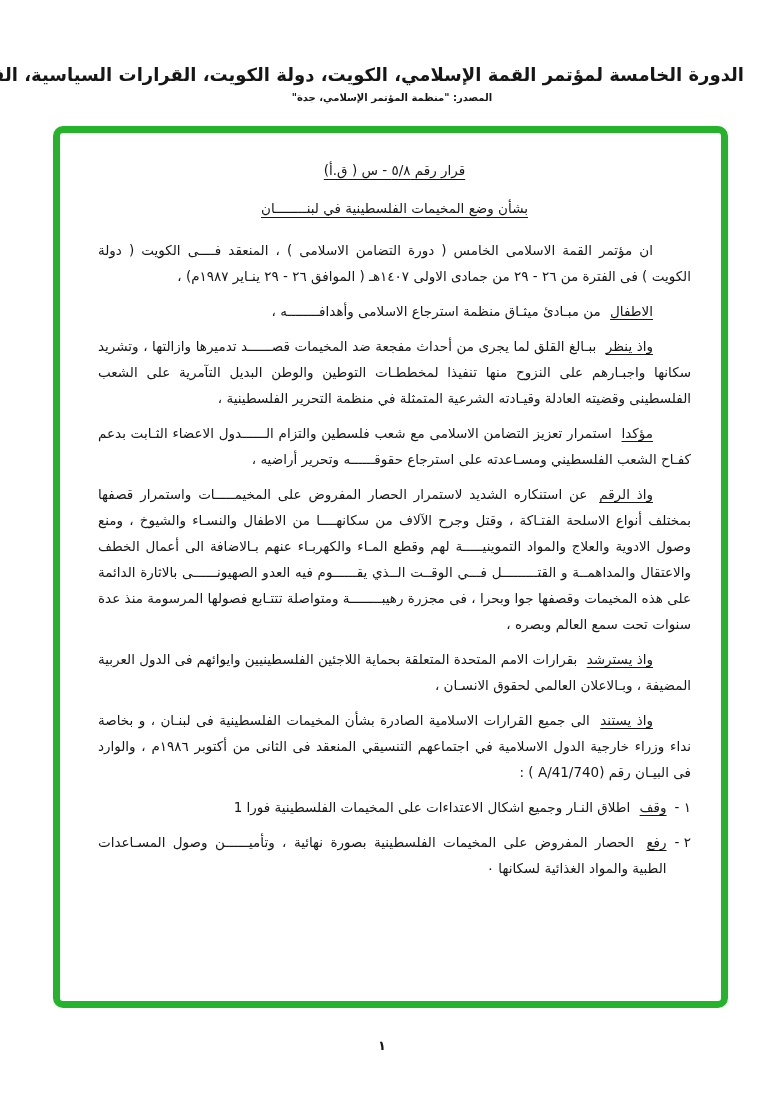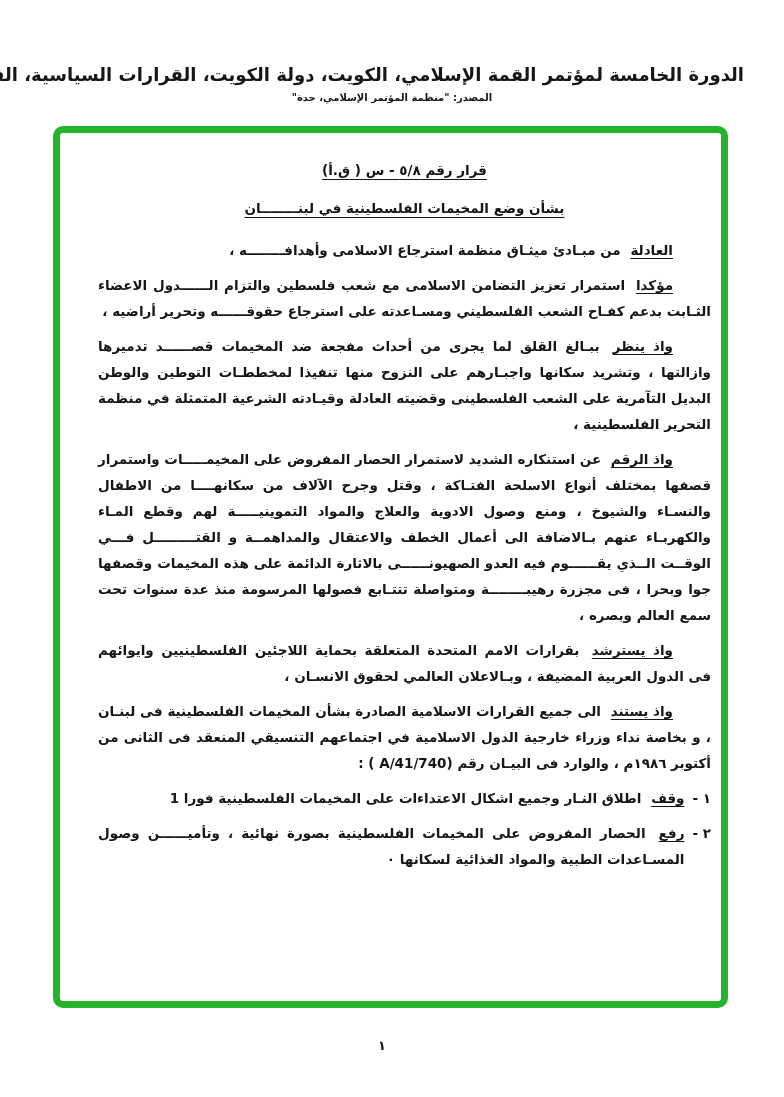--- a/index.html
+++ b/index.html
@@ -34,23 +34,23 @@
   .highlight-box {
     position: absolute;
     left: 53px; top: 126px;
     width: 675px; height: 882px;
     border: 7px solid #25b32c;
     border-radius: 10px;
     background: #ffffff;
     overflow: hidden;
   }
   .doc-content {
-    padding: 24px 10px 0 38px;
+    padding: 24px 30px 0 38px;
     font-size: 13.5px;
-    font-weight: bold;
+    font-weight: normal;
     line-height: 26px;
   }
 
   
   .doc-title { text-align: center; }
   .doc-title .u-line { text-decoration: underline; text-underline-offset: 4px; }
   .doc-title.second { margin-top: 12px; margin-bottom: 16px; }
 
   
   .para {
@@ -99,34 +99,37 @@
 <div class="highlight-box">
   <div class="doc-content rtl">
 
     <div class="doc-title">
       <span class="u-line">قرار رقم ٥/٨ - س ( ق.أ)</span>
     </div>
     <div class="doc-title second">
       <span class="u-line">بشأن وضع  المخيمات الفلسطينية  في لبنــــــــان</span>
     </div>
 
+    <p class="para">
+      <span>ان مؤتمر القمة الاسلامى الخامس ( دورة التضامن الاسلامى ) ، المنعقد فــــى الكويت ( دولة الكويت ) فى الفترة من ٢٦ - ٢٩ من جمادى الاولى ١٤٠٧هـ ( الموافق ٢٦ - ٢٩ ينـاير ١٩٨٧م) ،</span>
+    </p>
 
     <p class="para">
-      <span class="lead-word">العادلة</span>
+      <span class="lead-word">الاطفال</span>
       <span>من مبـادئ ميثـاق منظمة استرجاع الاسلامى وأهدافــــــــه ،</span>
+    </p>
+
+    <p class="para">
+      <span class="lead-word">واذ ينظر</span>
+      <span>ببـالغ القلق لما يجرى من أحداث مفجعة ضد المخيمات قصــــــد تدميرها وازالتها ، وتشريد سكانها واجبـارهم على النزوح منها تنفيذا لمخططـات التوطين والوطن البديل التآمرية على الشعب الفلسطينى وقضيته العادلة وقيـادته الشرعية المتمثلة في منظمة التحرير الفلسطينية ،</span>
     </p>
 
     <p class="para">
       <span class="lead-word">مؤكدا</span>
       <span>استمرار تعزيز التضامن الاسلامى مع شعب فلسطين والتزام الــــــدول الاعضاء الثـابت بدعم كفـاح الشعب الفلسطيني ومسـاعدته على استرجاع حقوقــــــه وتحرير أراضيه ،</span>
-    </p>
-
-    <p class="para">
-      <span class="lead-word">واذ ينظر</span>
-      <span>ببـالغ القلق لما يجرى من أحداث مفجعة ضد المخيمات قصــــــد تدميرها وازالتها ، وتشريد سكانها واجبـارهم على النزوح منها تنفيذا لمخططـات التوطين والوطن البديل التآمرية على الشعب الفلسطينى وقضيته العادلة وقيـادته الشرعية المتمثلة في منظمة التحرير الفلسطينية ،</span>
     </p>
 
     <p class="para">
       <span class="lead-word">واذ الرقم</span>
       <span>عن استنكاره الشديد لاستمرار الحصار المفروض على المخيمـــــات واستمرار قصفها بمختلف أنواع الاسلحة الفتـاكة ، وقتل وجرح الآلاف من سكانهــــا من الاطفال والنسـاء والشيوخ ، ومنع وصول الادوية والعلاج والمواد التموينيـــــة لهم وقطع المـاء والكهربـاء عنهم بـالاضافة الى أعمال الخطف والاعتقال والمداهمــة و القتـــــــــل فـــي الوقــت الــذي يقــــــوم فيه العدو الصهيونــــــى بالاثارة الدائمة على هذه المخيمات وقصفها جوا وبحرا ، فى مجزرة رهيبــــــــة ومتواصلة تتتـابع فصولها المرسومة منذ عدة سنوات تحت سمع العالم وبصره ،</span>
     </p>
 
     <p class="para">
       <span class="lead-word">واذ يسترشد</span>
       <span>بقرارات الامم المتحدة المتعلقة بحماية اللاجئين الفلسطينيين وايوائهم فى الدول العربية المضيفة ، وبـالاعلان العالمي لحقوق الانسـان ،</span>

